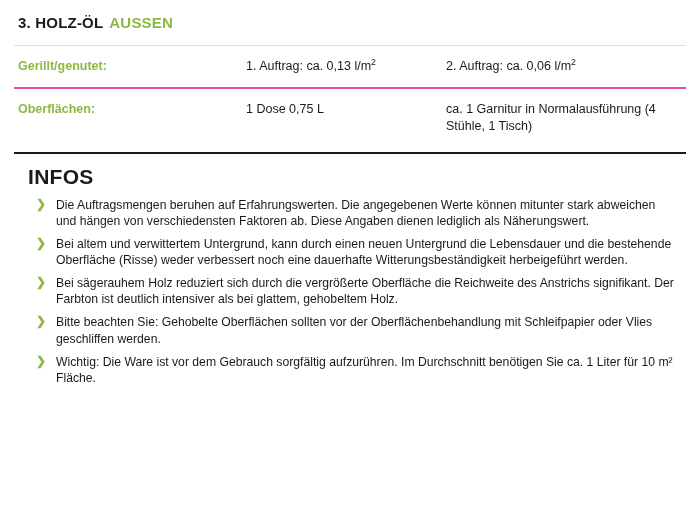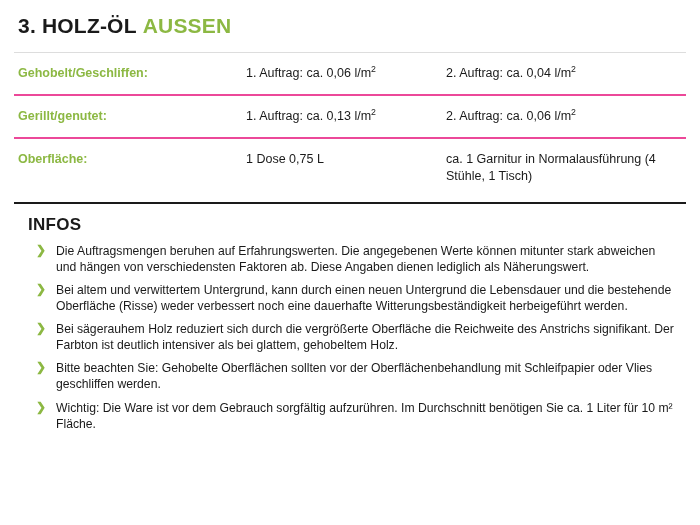--- a/index.html
+++ b/index.html
@@ -17,21 +17,21 @@
   .page {
     width: 700px;
     height: 525px;
     box-sizing: border-box;
     padding: 12px 14px 0 14px;
     position: relative;
   }
 
   
   .title {
-    font-size: 21px;
+    font-size: 15px;
     font-weight: bold;
     letter-spacing: 0.2px;
     margin: 2px 0 14px 4px;
     white-space: nowrap;
   }
   .title .dark { color: #1a1a1a; }
   .title .accent { color: #8cb843; margin-left: 6px; }
 
   
   .table {
@@ -66,21 +66,21 @@
   }
   .two-line { white-space: normal; line-height: 1.4; }
 
   
   .infos-wrap {
     margin-top: 4px;
     border-top: 2px solid #1a1a1a;
     padding-top: 9px;
   }
   .infos-title {
-    font-size: 17px;
+    font-size: 21px;
     font-weight: bold;
     margin: 2px 0 8px 14px;
     letter-spacing: 0.3px;
   }
   ul.infos {
     list-style: none;
     margin: 0;
     padding: 0 8px 0 22px;
   }
   ul.infos li {
@@ -105,39 +105,30 @@
 
 <div class="page">
 
   <div class="title">
     <span class="dark">3. HOLZ-ÖL</span><span class="accent">AUSSEN</span>
   </div>
 
   <table class="table">
     <tbody>
       <tr>
-        <td class="label">Gehobelt/Geschliffen:</td>
-        <td class="col2">
-          <span class="val"><span>1. Auftrag: ca. 0,06 l/m</span><sup>2</sup></span>
-        </td>
-        <td class="col3">
-          <span class="val"><span>2. Auftrag: ca. 0,04 l/m</span><sup>2</sup></span>
-        </td>
-      </tr>
-      <tr>
         <td class="label">Gerillt/genutet:</td>
         <td class="col2">
           <span class="val"><span>1. Auftrag: ca. 0,13 l/m</span><sup>2</sup></span>
         </td>
         <td class="col3">
           <span class="val"><span>2. Auftrag: ca. 0,06 l/m</span><sup>2</sup></span>
         </td>
       </tr>
       <tr>
-        <td class="label">Oberfläche:</td>
+        <td class="label">Oberflächen:</td>
         <td class="col2">
           <span class="val">1 Dose 0,75 L</span>
         </td>
         <td class="col3">
           <span class="two-line">ca. 1 Garnitur in Normalausführung (4 Stühle, 1 Tisch)</span>
         </td>
       </tr>
     </tbody>
   </table>
 

